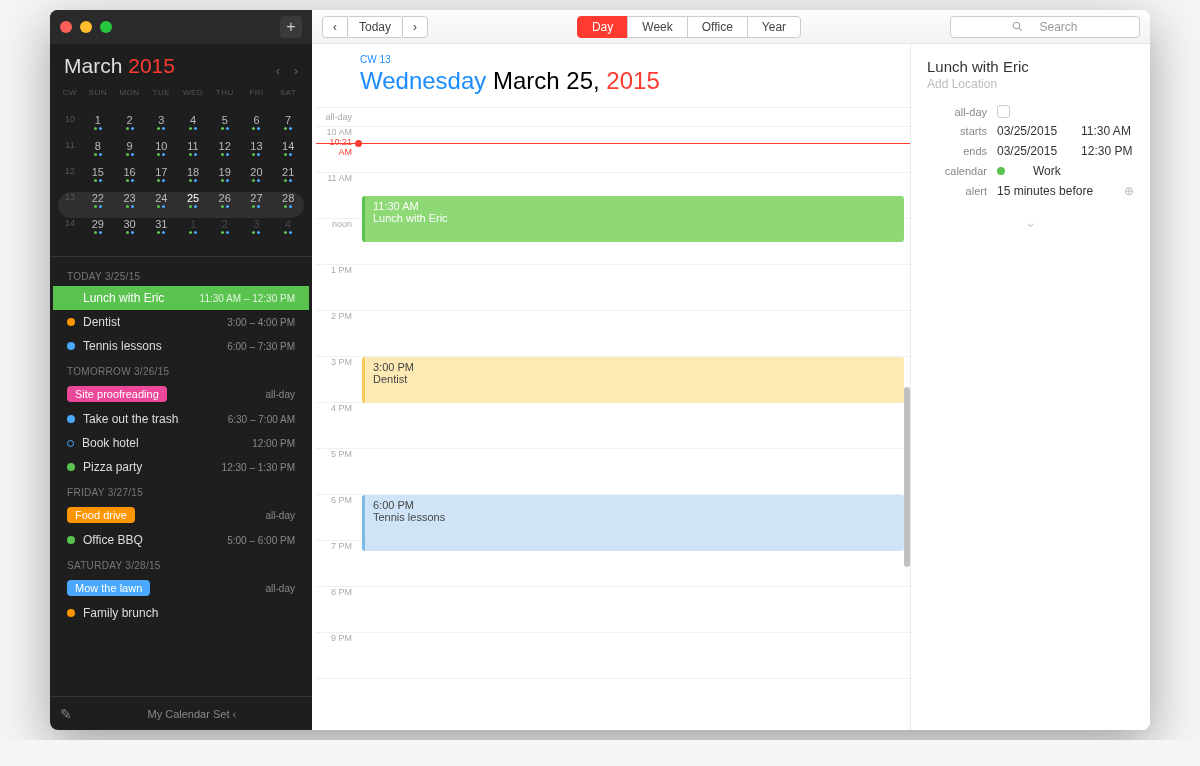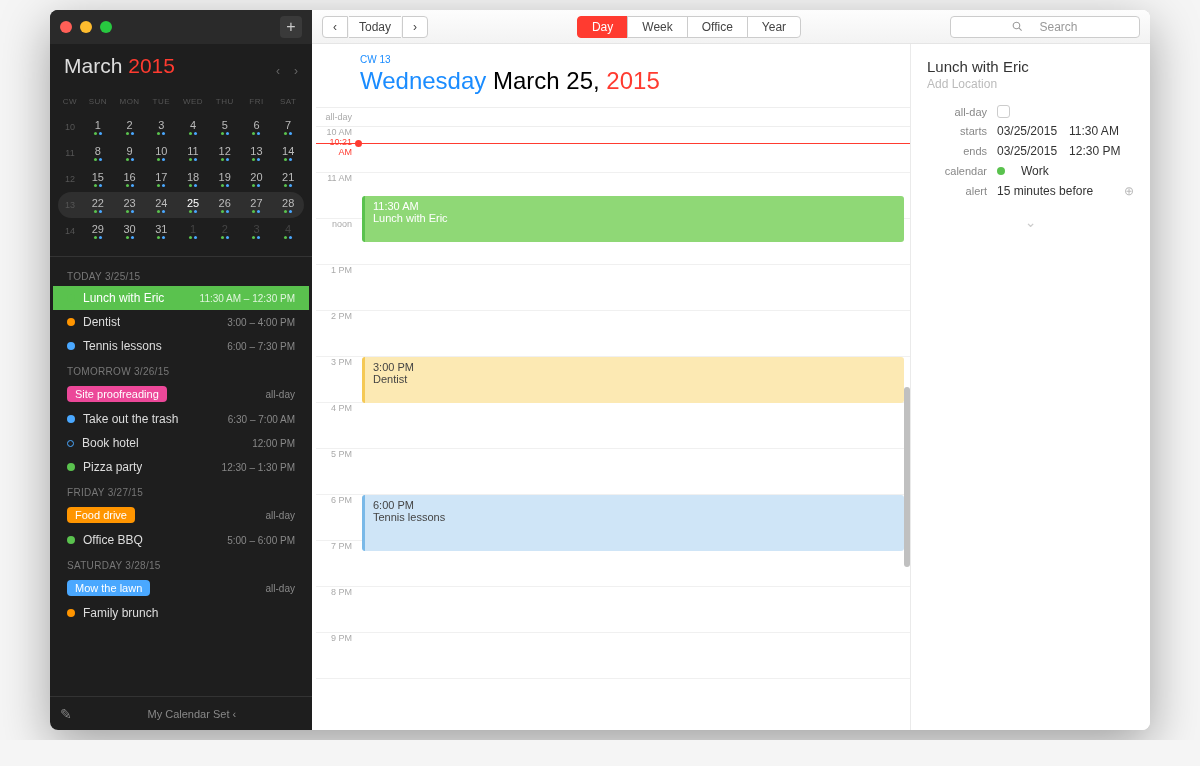--- a/index.html
+++ b/index.html
@@ -10,21 +10,21 @@
 .traffic{display:flex;gap:8px}
 .traffic span{width:12px;height:12px;border-radius:50%;display:block}
 .tl-red{background:#ff5f57}.tl-yel{background:#febc2e}.tl-grn{background:#28c840}
 .add-btn{width:22px;height:22px;border-radius:4px;background:#3a3a3a;color:#ccc;display:flex;align-items:center;justify-content:center;font-size:16px;cursor:pointer}
 .month-header{display:flex;align-items:flex-end;justify-content:space-between;padding:10px 14px 6px}
 .month-title{font-size:21px;font-weight:400}
 .month-title .yr{color:#ff3b30;font-weight:300}
 .month-nav{display:flex;gap:14px;color:#666;font-size:12px}
 .month-nav span{cursor:pointer}
 .mini-cal{padding:4px 8px 12px;border-bottom:1px solid #333}
-.mini-row{display:flex;align-items:center;height:26px}
+.mini-row{display:flex;height:26px}
 .mini-cw{width:24px;text-align:center;font-size:9px;color:#555}
 .mini-day{flex:1;text-align:center;font-size:11px;color:#bbb;position:relative}
 .mini-head .mini-day,.mini-head .mini-cw{font-size:8px;color:#555;letter-spacing:.5px}
 .mini-day.today{color:#fff}
 .mini-day.today::before{content:"";position:absolute;left:50%;top:50%;transform:translate(-50%,-53%);width:20px;height:20px;border-radius:50%;background:#1a8cff;z-index:-1}
 .cur-week{background:#2f2f2f;border-radius:13px}
 .mini-day.other{color:#444}
 .dots{display:flex;justify-content:center;gap:2px;margin-top:1px}
 .dots i{width:3px;height:3px;border-radius:50%;display:block}
 .d-g{background:#5ac24e}.d-b{background:#4aa8ff}
@@ -79,21 +79,21 @@
 .ev-green .et,.ev-green div{color:#fff}
 .ev-yellow{background:#fce9b3;border-left-color:#f5c955}
 .ev-blue{background:#cfe5f7;border-left-color:#7ab9e8}
 .scroll-ind{position:absolute;right:0;top:260px;width:6px;height:180px;background:#c0c0c0;border-radius:3px}
 
 .inspector{width:240px;border-left:1px solid #eaeaea;padding:14px 16px;font-size:12px;color:#333;display:flex;flex-direction:column}
 .insp-title{font-size:15px;font-weight:500;margin-bottom:2px}
 .insp-sub{color:#bbb;font-size:12px;margin-bottom:14px}
 .insp-row{display:flex;align-items:center;margin-bottom:6px;gap:10px}
 .insp-label{width:60px;text-align:right;color:#888;font-size:11px}
-.insp-val{display:flex;gap:12px;align-items:center;font-size:12px;color:#333}
+.insp-val{display:flex;gap:24px;align-items:center;font-size:12px;color:#333}
 .insp-chk{width:13px;height:13px;border:1px solid #ccc;border-radius:3px}
 .cal-dot{width:8px;height:8px;border-radius:50%;background:#5ac24e;display:inline-block;margin-right:4px}
 .insp-plus{color:#bbb;margin-left:auto}
 .insp-expand{text-align:center;color:#ccc;margin-top:10px;font-size:14px}
 </style>
 </head>
 <body>
 
 <div class="window">
 

